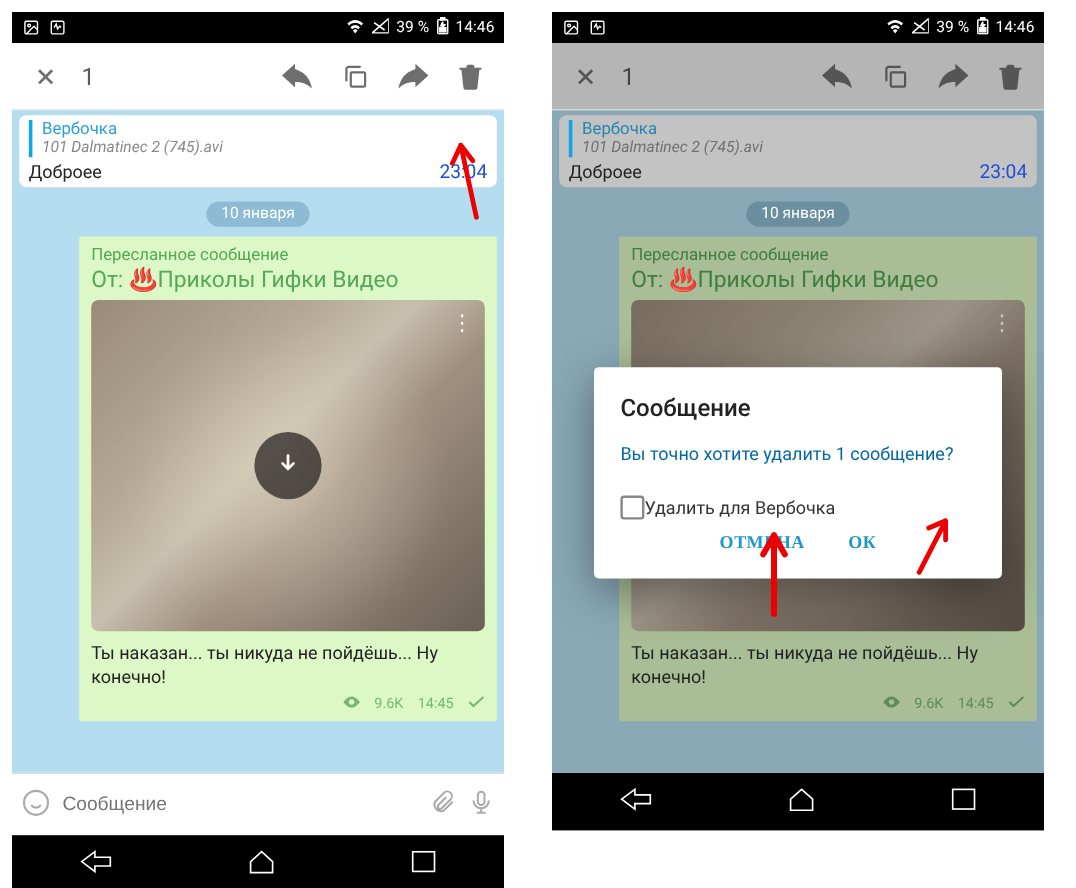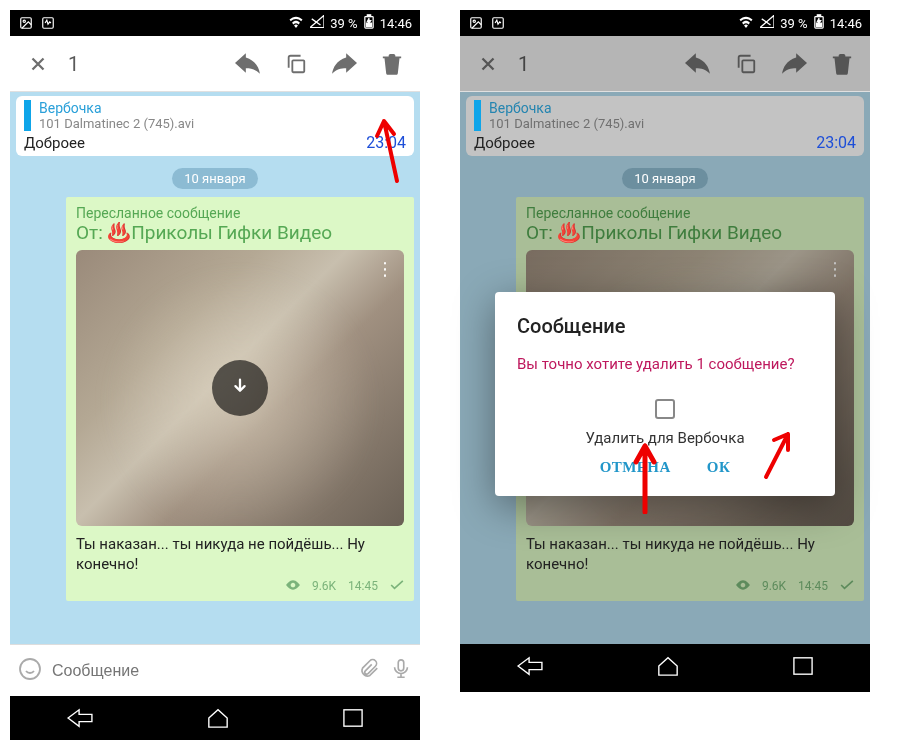--- a/index.html
+++ b/index.html
@@ -10,23 +10,23 @@
 .status-right { display: flex; gap: 6px; align-items: center; }
 .status-icon { width: 16px; height: 16px; display: inline-flex; align-items: center; justify-content: center; }
 .toolbar { background: #fff; height: 56px; display: flex; align-items: center; padding: 0 6px; gap: 4px; border-bottom: 1px solid #e0e0e0; }
 .toolbar.dimmed { background: #b5b5b5; }
 .tb-btn { width: 44px; height: 44px; display: flex; align-items: center; justify-content: center; color: #6e6e6e; }
 .tb-count { font-size: 20px; color: #5a5a5a; margin-left: 4px; flex: 1; }
 .chat-area { background: #b5ddf0; padding: 4px 6px 6px; min-height: 552px; position: relative; }
 .chat-area.dimmed { background: #8aa9b7; }
 .reply-box { background: #fff; border-radius: 6px; padding: 2px 8px 4px; position: relative; margin-bottom: 12px; }
 .reply-box.dimmed { background: #c3c3c3; }
-.reply-bar { border-left: 7px solid #0ea5e9; padding-left: 8px; margin: 2px 0; }
+.reply-bar { border-left: 3px solid #0ea5e9; padding-left: 8px; margin: 2px 0; }
 .reply-name { color: #2aa0d9; font-size: 14px; }
-.reply-file { color: #888; font-size: 13px; }
+.reply-file { color: #888; font-size: 13px; font-style: italic; }
 .reply-msg { font-size: 15px; color: #222; margin-top: 2px; display: flex; align-items: end; gap: 19px; }
 .reply-time { color: #1d4ed8; font-size: 16px; margin-left: auto; }
 .date-pill { background: #8cbbd3; color: #fff; border-radius: 12px; padding: 3px 12px; font-size: 13px; display: block; width: fit-content; margin: 0 auto 8px; }
 .date-pill.dimmed { background: #6c8f9f; }
 .msg-bubble { background: #dcf8c6; border-radius: 2px; padding: 8px 10px; margin-left: 50px; position: relative; }
 .msg-bubble.dimmed { background: #a9be97; }
 .fwd-label { color: #55a854; font-size: 14px; }
 .fwd-from { color: #55a854; font-size: 19px; margin-bottom: 6px; }
 .img-placeholder { width: 100%; height: 276px; background: linear-gradient(135deg,#9a8a7a 0%,#b4a894 30%,#c8bfae 45%,#a09080 60%,#6a6055 100%); border-radius: 6px; position: relative; display: flex; align-items: center; justify-content: center; overflow: hidden; }
 .img-placeholder::before { content:""; position:absolute; inset:0; background: radial-gradient(circle at 50% 55%, rgba(230,220,200,0.5) 0%, rgba(120,110,95,0) 60%); filter: blur(10px); }
@@ -35,22 +35,22 @@
 .msg-text { font-size: 15px; color: #222; margin-top: 8px; line-height: 1.35; }
 .msg-meta { display: flex; align-items: center; justify-content: flex-end; gap: 12px; color: #7bb37a; font-size: 12px; margin-top: 4px; }
 .input-bar { background: #fff; height: 52px; display: flex; align-items: center; padding: 0 8px; gap: 10px; border-top: 1px solid #ddd; }
 .input-bar input { flex: 1; border: none; outline: none; font-size: 16px; color: #999; }
 .input-icon { color: #aaa; }
 .navbar { background: #000; height: 48px; display: flex; align-items: center; justify-content: space-around; }
 .nav-btn { color: #fff; }
 .dialog-overlay { position: absolute; top: 82px; left: 0; right: 0; bottom: 48px; display:flex; align-items:center; justify-content:center; }
 .dialog { background: #fff; border-radius: 4px; width: 340px; padding: 22px 22px 12px; box-shadow: 0 10px 40px rgba(0,0,0,0.4); }
 .dialog-title { font-size: 20px; color: #222; font-weight: 500; margin-bottom: 16px; }
-.dialog-body { font-size: 15px; color: #be185d; line-height: 1.4; margin-bottom: 24px; }
-.dialog-check { display: flex; align-items: center; gap: 10px; margin-bottom: 4px; flex-direction: column; }
+.dialog-body { font-size: 15px; color: #0369a1; line-height: 1.4; margin-bottom: 24px; }
+.dialog-check { display: flex; align-items: center; gap: 0; margin-bottom: 4px; }
 .checkbox { width: 20px; height: 20px; border: 2px solid #888; border-radius: 3px; }
 .dialog-check-label { font-size: 15px; color: #333; }
 .dialog-actions { display: flex; justify-content: center; gap: 28px; font-family: Liberation Serif, serif; }
 .dialog-btn { color: #2196c9; font-size: 15px; font-weight: 600; letter-spacing: 0.5px; padding: 8px 4px; }
 .arrow { position: absolute; pointer-events: none; }
 .arrow.red1 { top: 96px; right: 8px; }
 .arrow.red2 { bottom: 230px; left: 170px; }
 .arrow.red3 { bottom: 262px; right: 72px; }
 </style>
 </head>

